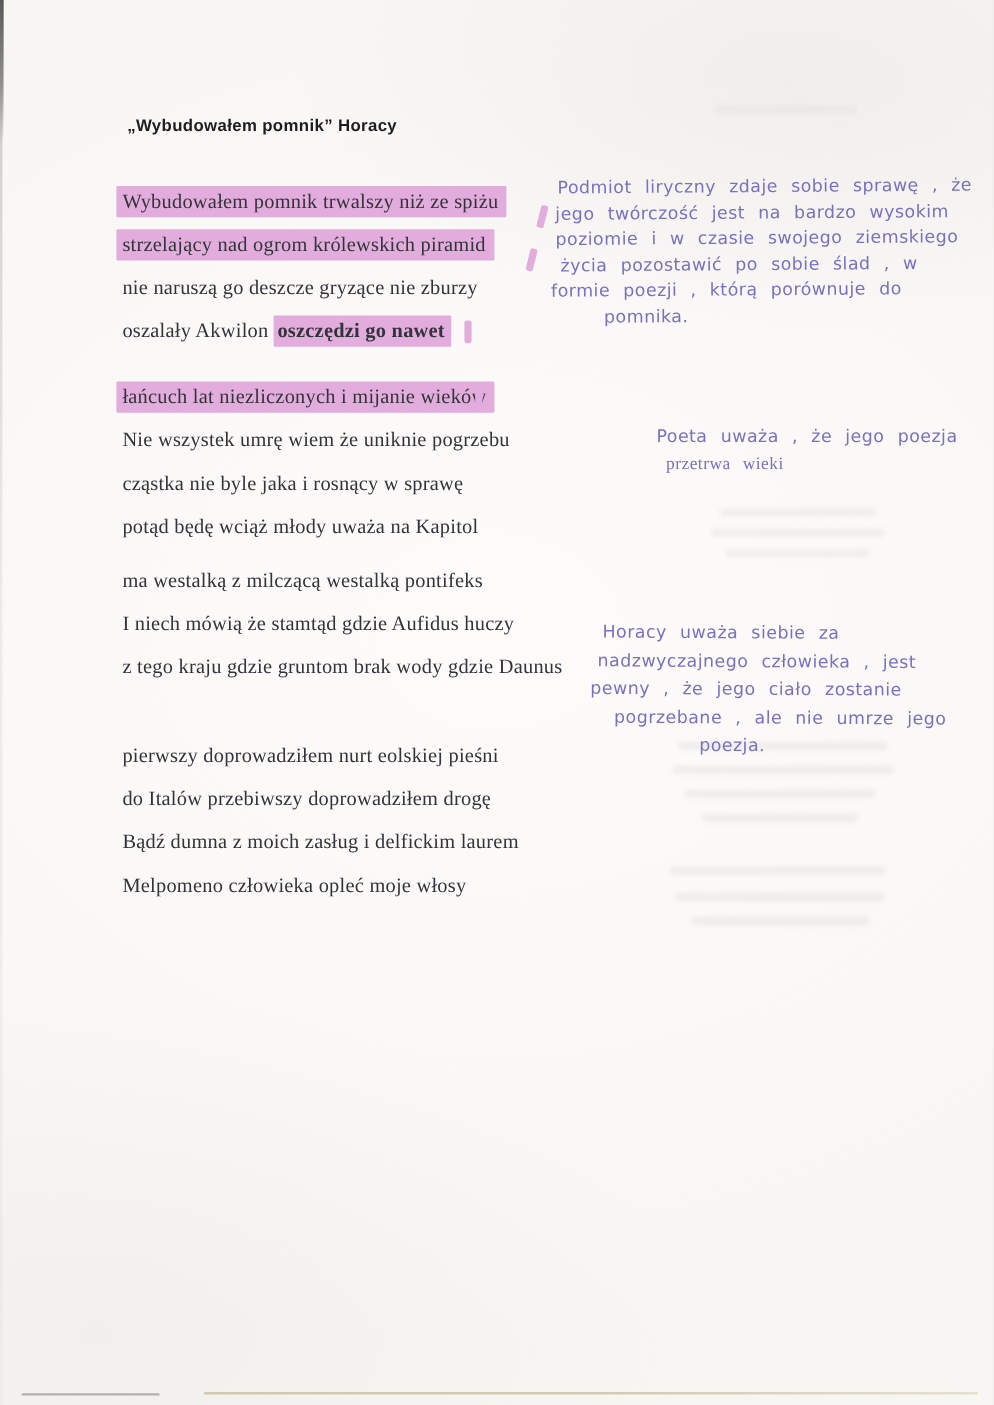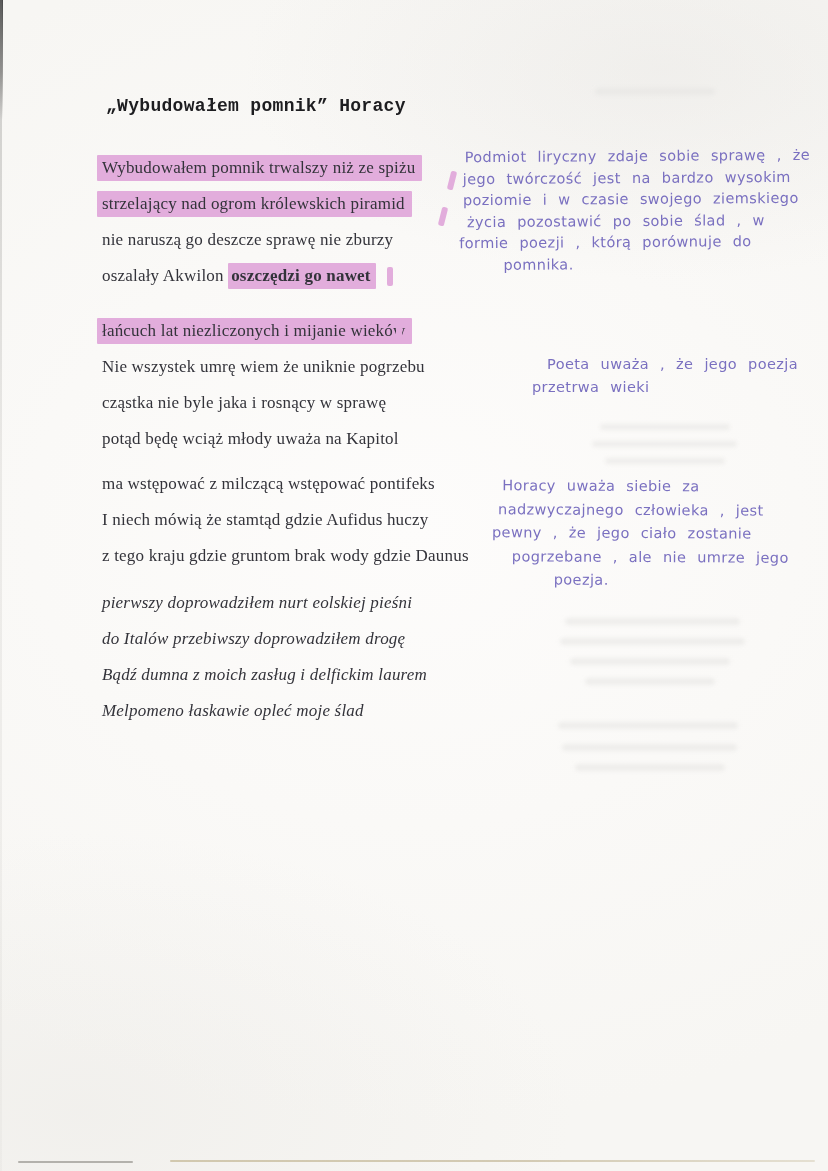--- a/index.html
+++ b/index.html
@@ -35,22 +35,22 @@
     background:linear-gradient(90deg,rgba(206,196,168,.9),rgba(199,188,158,.75) 55%,rgba(206,196,168,.45));
     border-radius:2px;
   }
   .smudge{
     position:absolute;background:#e4e3e1;border-radius:4px;
     filter:blur(2px);opacity:.55;
   }
   
   .doc-title{
     position:absolute;left:106px;top:96px;
-    font-family:Liberation Mono, monospace;
-    font-size:18px;font-weight:bold;color:#1d1d20;letter-spacing:.3px;
+    font-family:Liberation Sans, sans-serif;
+    font-size:14px;font-weight:bold;color:#1d1d20;letter-spacing:.3px;
   }
   .stanza{position:absolute;left:102px;width:420px;}
   .poem-line{
     font-family:"Liberation Serif", serif;
     font-size:17px;line-height:36px;color:#33333a;
     letter-spacing:.2px;white-space:nowrap;
   }
   .hl{
     background:#e2addc;
     padding:3px 7px 4px 5px;margin-left:-5px;
@@ -74,27 +74,27 @@
   }
   .note .nl{display:block;margin-left:29px;}
   #note1{left:459px;top:146px;transform:rotate(-.4deg);}
   #note1 .i1{margin-left:6px;}
   #note1 .i2{margin-left:4px;}
   #note1 .i3{margin-left:4px;}
   #note1 .i4{margin-left:8px;}
   #note1 .i5{margin-left:0px;}
   #note1 .i6{margin-left:44px;}
   #note2{left:518px;top:353px;line-height:23px;}
-  #note2 .i2{margin-left:14px;}
+  #note2 .i2{margin-left:37px;font-family:Liberation Serif, serif;}
   #note3{left:492px;top:475px;line-height:23.5px;transform:rotate(.3deg);}
-  #note3 .i1{margin-left:10px;}
+  #note3 .i1{margin-left:10px;margin-top:42px;}
   #note3 .i2{margin-left:6px;}
   #note3 .i3{margin-left:0px;}
   #note3 .i4{margin-left:20px;}
-  #note3 .i5{margin-left:62px;}
+  #note3 .i5{margin-left:91px;}
 </style>
 </head>
 <body>
 
 <div class="scan-page">
 
   <div class="edge-left-dark"></div>
   <div class="edge-left-soft"></div>
   <div class="bottom-line-dark"></div>
   <div class="bottom-line-tan"></div>
@@ -109,46 +109,46 @@
   <div class="smudge" style="left:585px;top:678px;width:130px;height:7px;"></div>
   <div class="smudge" style="left:558px;top:722px;width:180px;height:7px;"></div>
   <div class="smudge" style="left:562px;top:744px;width:175px;height:7px;"></div>
   <div class="smudge" style="left:575px;top:764px;width:150px;height:7px;"></div>
 
   <div class="doc-title">„Wybudowałem pomnik” Horacy</div>
 
   <div class="stanza" style="top:150px;">
     <div class="poem-line"><span class="hl">Wybudowałem pomnik trwalszy niż ze spiżu</span></div>
     <div class="poem-line"><span class="hl">strzelający nad ogrom królewskich piramid</span></div>
-    <div class="poem-line">nie naruszą go deszcze sprawę nie zburzy</div>
+    <div class="poem-line">nie naruszą go deszcze gryzące nie zburzy</div>
     <div class="poem-line"><span>oszalały Akwilon </span><span class="hl-mid">oszczędzi go nawet</span></div>
   </div>
   <div class="hl-tick tick-skew" style="left:449px;top:171px;"></div>
   <div class="hl-tick tick-skew" style="left:440px;top:207px;"></div>
   <div class="hl-tick" style="left:387px;top:267px;"></div>
 
   <div class="stanza" style="top:313px;">
     <div class="poem-line"><span class="hl">łańcuch lat niezliczonych i mijanie wieków</span></div>
     <div class="poem-line">Nie wszystek umrę wiem że uniknie pogrzebu</div>
     <div class="poem-line">cząstka nie byle jaka i rosnący w sprawę</div>
     <div class="poem-line">potąd będę wciąż młody uważa na Kapitol</div>
   </div>
   <div class="hl-tick" style="left:396px;top:320px;"></div>
 
   <div class="stanza" style="top:466px;">
-    <div class="poem-line">ma wstępować z milczącą wstępować pontifeks</div>
+    <div class="poem-line">ma westalką z milczącą westalką pontifeks</div>
     <div class="poem-line">I niech mówią że stamtąd gdzie Aufidus huczy</div>
     <div class="poem-line">z tego kraju gdzie gruntom brak wody gdzie Daunus</div>
   </div>
 
-  <div class="stanza" style="top:585px;font-style:italic;">
+  <div class="stanza" style="top:612px;">
     <div class="poem-line">pierwszy doprowadziłem nurt eolskiej pieśni</div>
     <div class="poem-line">do Italów przebiwszy doprowadziłem drogę</div>
     <div class="poem-line">Bądź dumna z moich zasług i delfickim laurem</div>
-    <div class="poem-line">Melpomeno łaskawie opleć moje ślad</div>
+    <div class="poem-line">Melpomeno człowieka opleć moje włosy</div>
   </div>
 
   <div class="note" id="note1">
     <span class="nl i1">Podmiot liryczny zdaje sobie sprawę , że</span>
     <span class="nl i2">jego twórczość jest na bardzo wysokim</span>
     <span class="nl i3">poziomie i w czasie swojego ziemskiego</span>
     <span class="nl i4">życia pozostawić po sobie ślad , w</span>
     <span class="nl i5">formie poezji , którą porównuje do</span>
     <span class="nl i6">pomnika.</span>
   </div>

